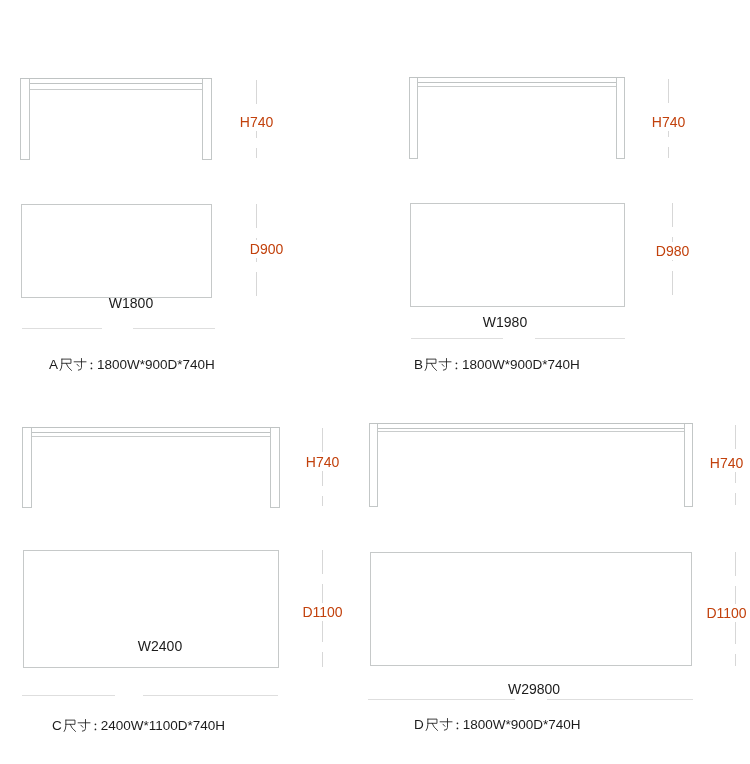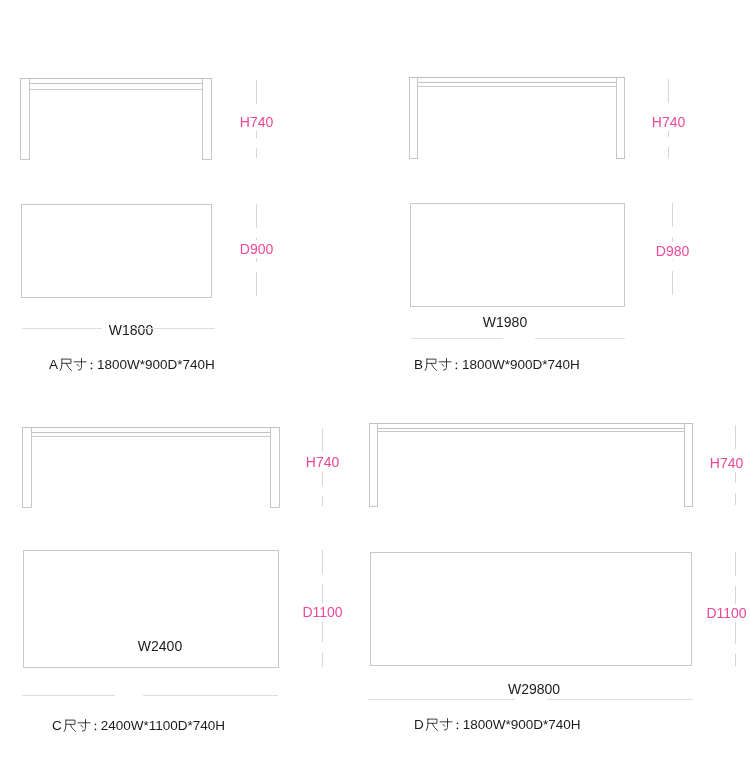--- a/index.html
+++ b/index.html
@@ -27,21 +27,21 @@
     position:absolute; border:1px solid #c6c9c9; background:#ffffff; box-sizing:border-box;
   }
   
   .vdim {
     position:absolute; width:1px;
     background:repeating-linear-gradient(to bottom,#d7d7d7 0 24px,rgba(0,0,0,0) 24px 34px);
   }
   .dim-label {
     position:absolute; left:50%; transform:translateX(-50%);
     background:#ffffff; padding:2px 4px; font-size:14px; line-height:1;
-    color:#ec4899; white-space:nowrap;
+    color:#c2410c; white-space:nowrap;
   }
   .dim-label.shift { margin-left:-9px; }
   
   .wseg { position:absolute; height:1px; background:#dedede; }
   .wlabel {
     position:absolute; width:80px; text-align:center; font-size:14px;
     line-height:1; color:#1b1b1b; white-space:nowrap;
   }
   
   .caption {
@@ -62,23 +62,23 @@
       <div class="slab"></div>
       <div class="leg left"></div>
       <div class="leg right"></div>
       <div class="apron" style="left:10px;right:10px;"></div>
     </div>
     <div class="vdim" style="left:256px;top:80px;height:78px;">
       <span class="dim-label" style="top:33px;">H740</span>
     </div>
     <div class="top-view" style="left:21px;top:204px;width:191px;height:94px;"></div>
     <div class="vdim" style="left:256px;top:204px;height:93px;">
-      <span class="dim-label" style="top:36px;">D900</span>
+      <span class="dim-label" style="top:36px;margin-left:10px;">D900</span>
     </div>
-    <div class="wlabel" style="left:91px;top:323px;">W1800</div>
+    <div class="wlabel" style="left:91px;top:296px;">W1800</div>
     <div class="wseg" style="left:22px;top:328px;width:80px;"></div>
     <div class="wseg" style="left:133px;top:328px;width:82px;"></div>
     <div class="caption" style="left:49px;top:357px;">
       <span>A</span>
       <svg class="cjk-svg" viewBox="0 0 260 100" preserveAspectRatio="none" aria-hidden="true">
         <path d="M20,14 H84 V42 H20"></path>
           <path d="M20,14 V52 Q20,76 8,90"></path>
           <path d="M50,42 Q58,68 88,90"></path>
         <path d="M106,32 H190"></path>
           <path d="M158,10 V70 Q158,88 136,88"></path>

